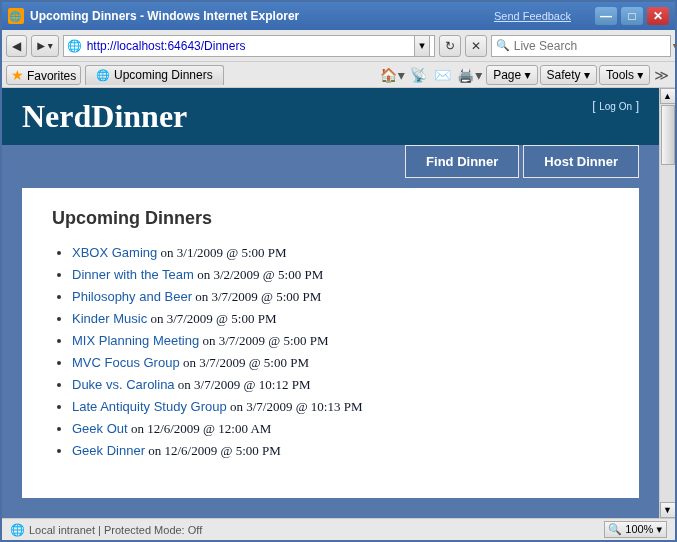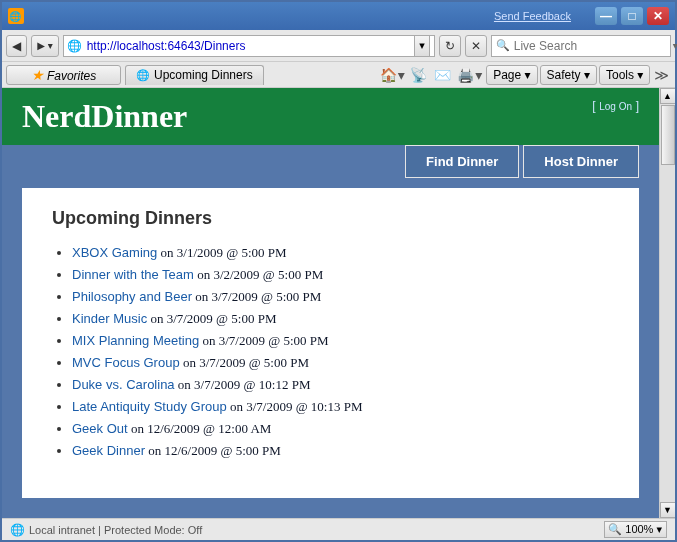--- a/index.html
+++ b/index.html
@@ -28,38 +28,38 @@
     .address-icon { font-size: 12px; margin-right: 4px; }
     .address-text { font-size: 12px; color: #00c; flex: 1; }
     .address-go { background: linear-gradient(#f5f5f5, #ddd); border: 1px solid #aaa; padding: 0 4px; height: 22px; cursor: pointer; font-size: 11px; }
     .search-bar { display: flex; align-items: center; background: white; border: 1px solid #aaa; height: 22px; padding: 0 4px; width: 180px; gap: 4px; }
     .search-input { border: none; outline: none; font-size: 12px; flex: 1; color: #6d28d9; }
     .search-live { font-size: 11px; color: #555; }
 
     
     .favorites-bar { background: #e8e8e8; border-bottom: 1px solid #ccc; padding: 2px 4px; display: flex; align-items: center; gap: 4px; height: 26px; }
     .fav-star { color: #f90; font-size: 14px; }
-    .fav-btn { background: linear-gradient(to bottom, #f5f5f5, #ddd); border: 1px solid #aaa; border-radius: 3px; padding: 1px 24px; cursor: pointer; font-size: 12px; height: 20px; font-style: italic; }
+    .fav-btn { background: linear-gradient(to bottom, #f5f5f5, #ddd); border: 1px solid #aaa; border-radius: 3px; padding: 1px 4px; cursor: pointer; font-size: 12px; height: 20px; }
     .tab-bar { display: flex; align-items: flex-end; flex: 1; gap: 2px; }
     .tab { background: linear-gradient(to bottom, #f0f0f0, #d8d8d8); border: 1px solid #aaa; border-bottom: none; border-radius: 3px 3px 0 0; padding: 2px 10px; cursor: pointer; font-size: 12px; height: 20px; display: flex; align-items: center; gap: 4px; }
     .tab-icon { font-size: 11px; }
     .toolbar-icon-btn { background: none; border: none; cursor: pointer; font-size: 14px; color: #555; padding: 0 2px; }
     .toolbar-menu-btn { background: linear-gradient(to bottom, #f5f5f5, #ddd); border: 1px solid #aaa; border-radius: 3px; padding: 1px 6px; cursor: pointer; font-size: 12px; height: 20px; }
     .toolbar-extras { display: flex; align-items: center; gap: 2px; }
 
     
     .browser-content { flex: 1; display: flex; overflow: hidden; }
     .page-area { flex: 1; background: #5577aa; display: flex; flex-direction: column; overflow-y: auto; }
     .scrollbar { width: 16px; background: #e8e8e8; border-left: 1px solid #ccc; display: flex; flex-direction: column; align-items: center; }
     .scroll-btn { width: 16px; height: 16px; background: linear-gradient(#f5f5f5, #ddd); border: 1px solid #aaa; display: flex; align-items: center; justify-content: center; cursor: pointer; font-size: 9px; }
     .scroll-track { flex: 1; width: 16px; background: #e0e0e0; position: relative; }
     .scroll-thumb { width: 14px; height: 60px; background: linear-gradient(to right, #f5f5f5, #ccc); border: 1px solid #aaa; margin: 1px; }
 
     
-    .page-header { background: #15803d; padding: 10px 20px; display: flex; justify-content: space-between; align-items: flex-start; }
+    .page-header { background: #0c4a6e; padding: 10px 20px; display: flex; justify-content: space-between; align-items: flex-start; }
     .site-title { color: white; font-size: 32px; font-weight: bold; font-family: Georgia, serif; }
     .log-on-link { color: #cce4ff; font-size: 10px; text-decoration: none; }
     .log-on-brackets { color: #cce4ff; font-size: 12px; }
 
     
     .nav-bar { background: #5577aa; padding: 0 20px 10px; display: flex; justify-content: flex-end; gap: 4px; }
     .nav-button { background: #4a6fa0; border: 1px solid #e5e5e5; color: white; font-size: 13px; font-weight: bold; padding: 8px 20px; cursor: pointer; text-decoration: none; display: inline-block; }
 
     
     .content-area { background: white; margin: 0 20px 20px; padding: 20px 30px; flex: 1; }
@@ -77,20 +77,21 @@
     .zoom-btn { background: linear-gradient(to bottom, #f5f5f5, #ddd); border: 1px solid #aaa; padding: 1px 4px; cursor: pointer; font-size: 11px; }
   </style>
 </head>
 <body>
 
 <div class="window-frame">
 
   <div class="title-bar">
     <div class="title-bar-left">
       <div class="title-bar-icon">🌐</div>
+      <span class="title-bar-text">Upcoming Dinners - Windows Internet Explorer</span>
     </div>
     <div class="title-bar-right">
       <span class="title-send-feedback">Send Feedback</span>
       <div class="win-btn win-btn-min">—</div>
       <div class="win-btn win-btn-max">□</div>
       <div class="win-btn win-btn-close">✕</div>
     </div>
   </div>
 
   <div class="toolbar-row">

